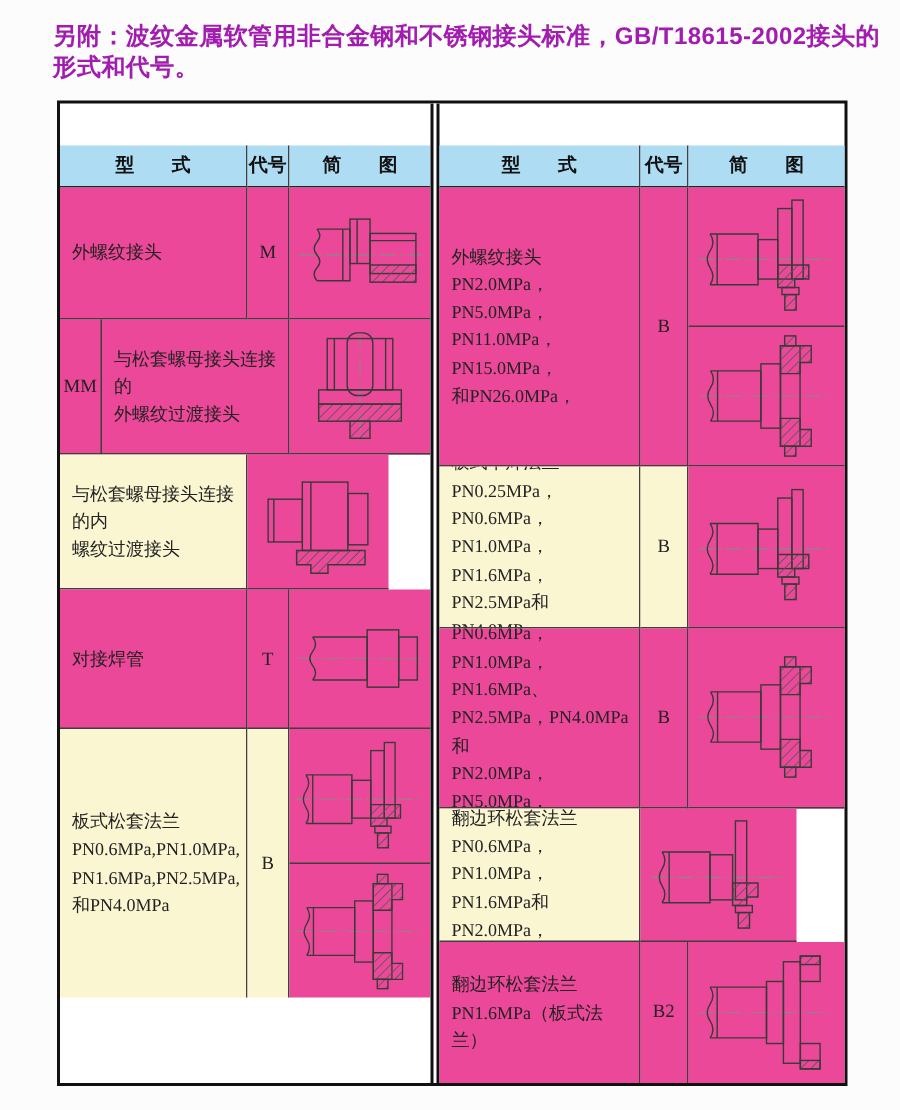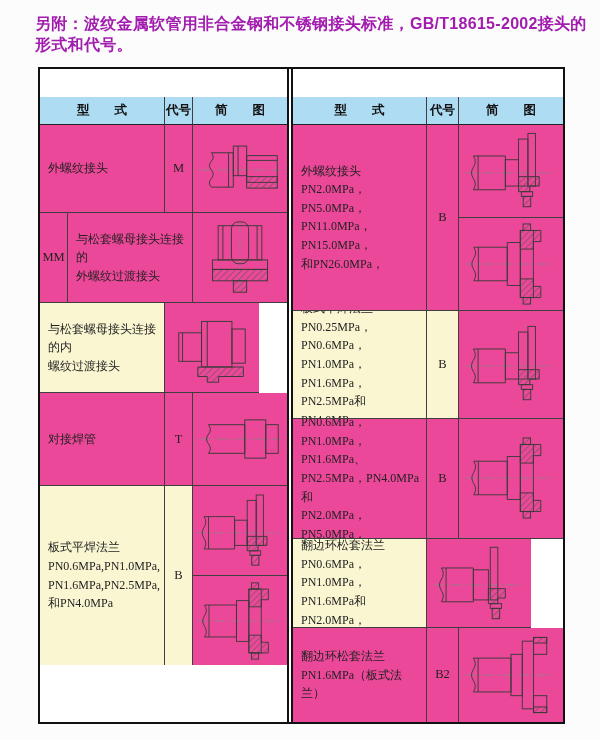--- a/index.html
+++ b/index.html
@@ -135,21 +135,21 @@
           <line class="cl" x1="2" y1="28" x2="88" y2="28"></line>
           <path class="ln" d="M12 13 q4 5 0 10 q-4 5 0 10 q4 5 0 10"></path>
           <path class="ln" d="M12 13 H50 V43 H12"></path>
           <rect class="ln" x="50" y="8" width="22" height="40"></rect>
           <rect class="ln" x="72" y="13" width="13" height="30"></rect>
         </svg>
       </div>
     </div>
 
     <div class="row" style="height:179px">
-      <div class="cell type c-type hl">板式平焊法兰
+      <div class="cell type c-type hl">板式松套法兰
 PN0.6MPa,PN1.0MPa,
 PN1.6MPa,PN2.5MPa,
 和PN4.0MPa</div>
       <div class="cell code c-code hl">B</div>
       <div class="cell diag c-diag diag-stack">
         <div class="sub">
           <svg viewBox="0 0 100 84" width="90" height="76">
             <line class="cl" x1="2" y1="44" x2="96" y2="44"></line>
             <path class="ln" d="M10 26 q4 6 0 12 q-4 6 0 12 q4 6 0 12"></path>
             <path class="ln" d="M10 26 H44 V62 H10"></path>

